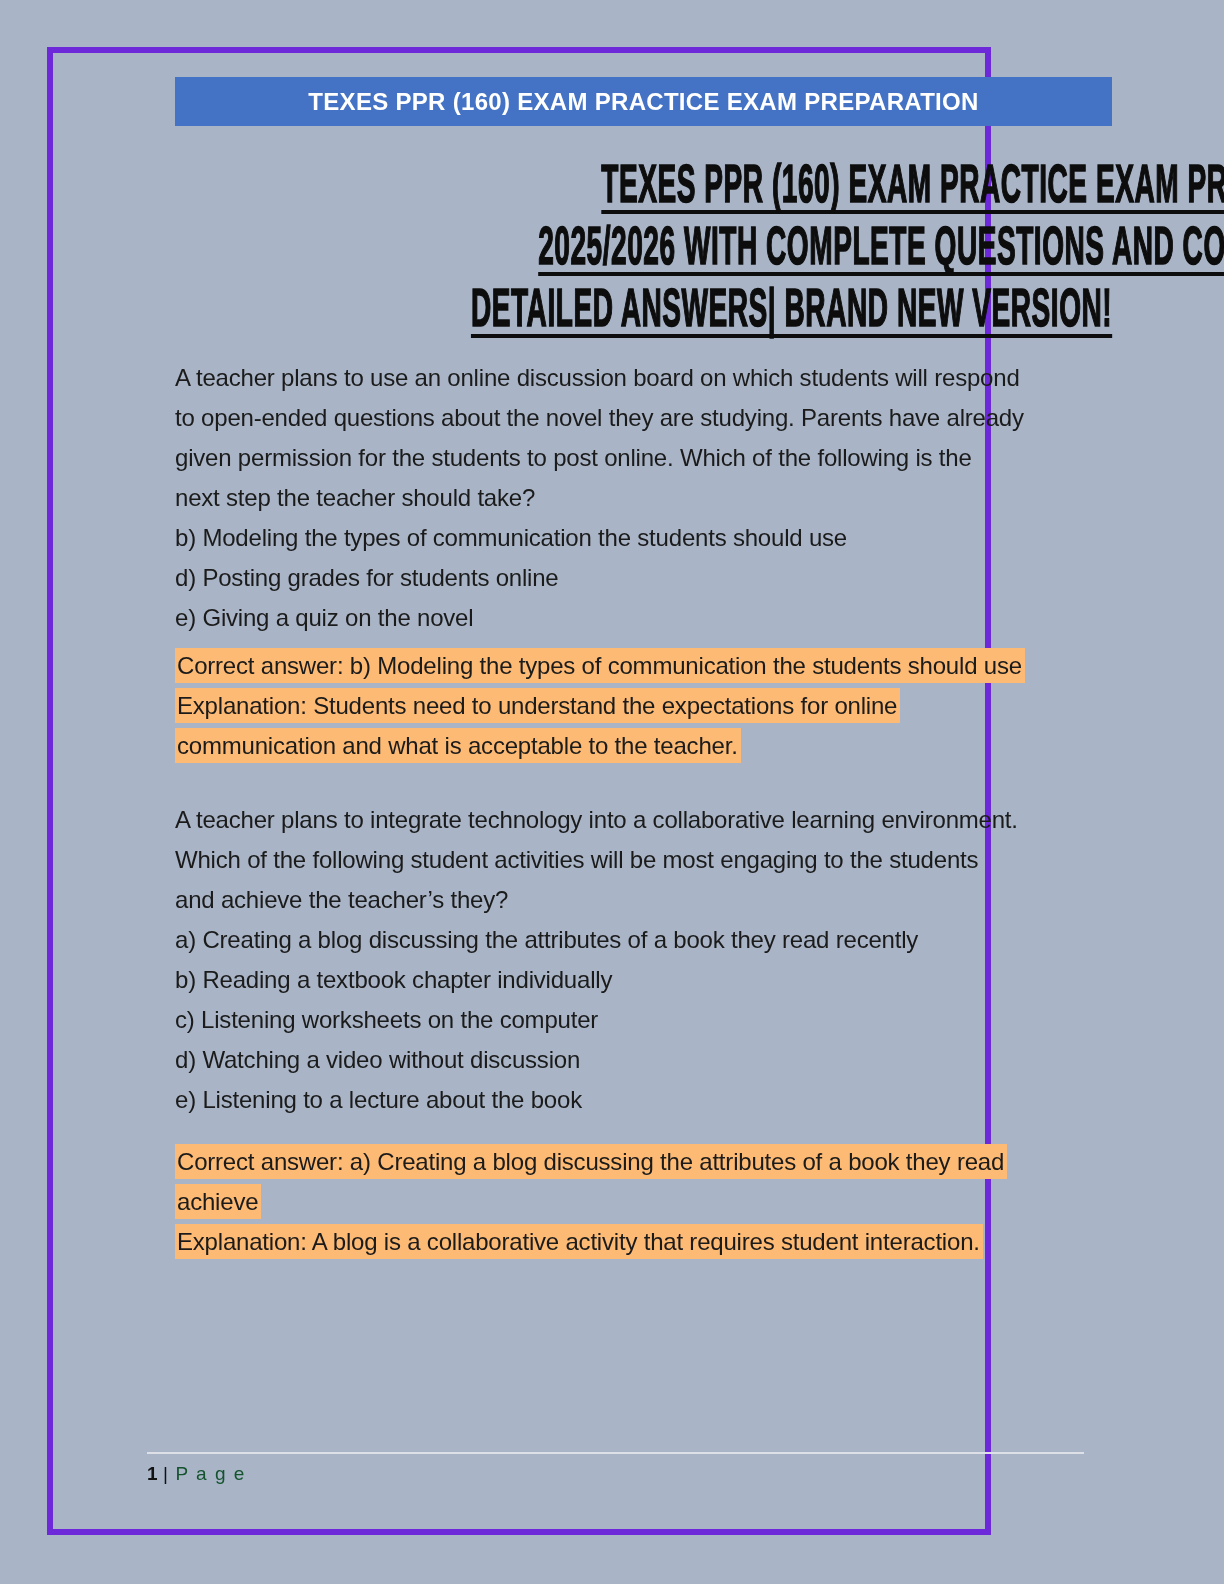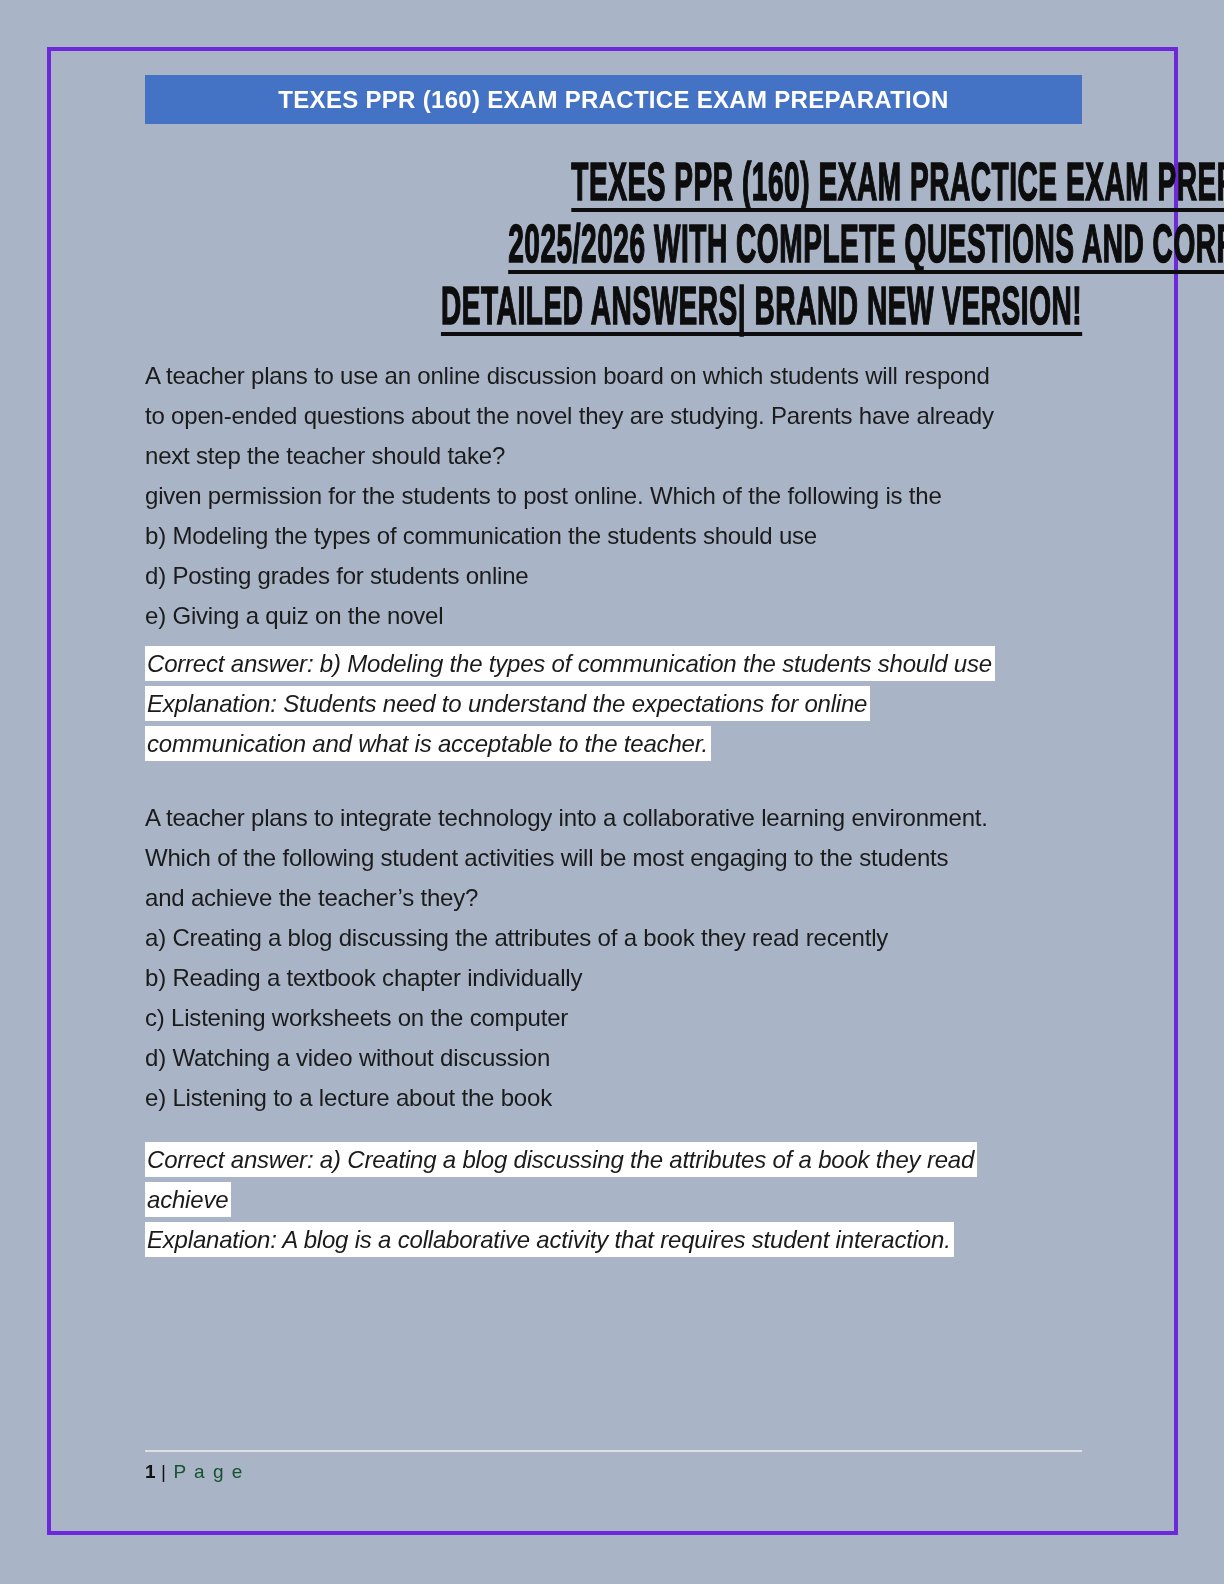--- a/index.html
+++ b/index.html
@@ -6,23 +6,24 @@
   body {
     width: 1224px; height: 1584px;
     background: #a9b5c7;
     font-family: "Liberation Sans", sans-serif;
     position: relative;
     overflow: hidden;
   }
   .page-frame {
     position: absolute;
     left: 47px; top: 47px;
-    width: 1131px; height: 1488px;
-    border: 4px solid #6d28d9;
+    width: 944px; height: 1488px;
+    border: 6px solid #6d28d9;
     box-sizing: border-box;
+    padding-left: 28px;
   }
   .content { margin-left: 94px; width: 940px; }
 
   .banner {
     margin-top: 24px;
     width: 937px; height: 49px;
     background: #4472c4;
     color: #ffffff;
     font-weight: bold;
     font-size: 24px;
@@ -47,21 +48,21 @@
     text-decoration-skip-ink: none;
   }
 
   .line {
     height: 40px; line-height: 40px;
     white-space: nowrap;
     font-size: 24px;
     letter-spacing: -0.2px;
     color: #1b1b1b;
   }
-  .hl { background: #ffffff; padding: 4px 3px 4px 2px; font-style: italic; }
+  .hl { background: #fdba74; padding: 4px 3px 4px 2px; }
 
   .q-block-1 { margin-top: 20px; }
   .ans-block-1 { margin-top: 8px; }
   .q-block-2 { margin-top: 34px; }
   .ans-block-2 { margin-top: 22px; }
 
   .footer {
     position: absolute;
     left: 94px; top: 1399px;
     width: 937px;
@@ -89,22 +90,22 @@
 
     <div class="doc-title">
       <div class="title-line"><span>TEXES PPR (160) EXAM PRACTICE EXAM PREPARATION NEWEST</span></div>
       <div class="title-line"><span>2025/2026 WITH COMPLETE QUESTIONS AND CORRECT</span></div>
       <div class="title-line"><span>DETAILED ANSWERS| BRAND NEW VERSION!</span></div>
     </div>
 
     <div class="q-block-1">
       <div class="line">A teacher plans to use an online discussion board on which students will respond</div>
       <div class="line">to open-ended questions about the novel they are studying. Parents have already</div>
+      <div class="line">given permission for the students to post online. Which of the following is the</div>
       <div class="line">next step the teacher should take?</div>
-      <div class="line">given permission for the students to post online. Which of the following is the</div>
       <div class="line">b) Modeling the types of communication the students should use</div>
       <div class="line">d) Posting grades for students online</div>
       <div class="line">e) Giving a quiz on the novel</div>
     </div>
 
     <div class="ans-block-1">
       <div class="line"><span class="hl">Correct answer: b) Modeling the types of communication the students should use</span></div>
       <div class="line"><span class="hl">Explanation: Students need to understand the expectations for online</span></div>
       <div class="line"><span class="hl">communication and what is acceptable to the teacher.</span></div>
     </div>

